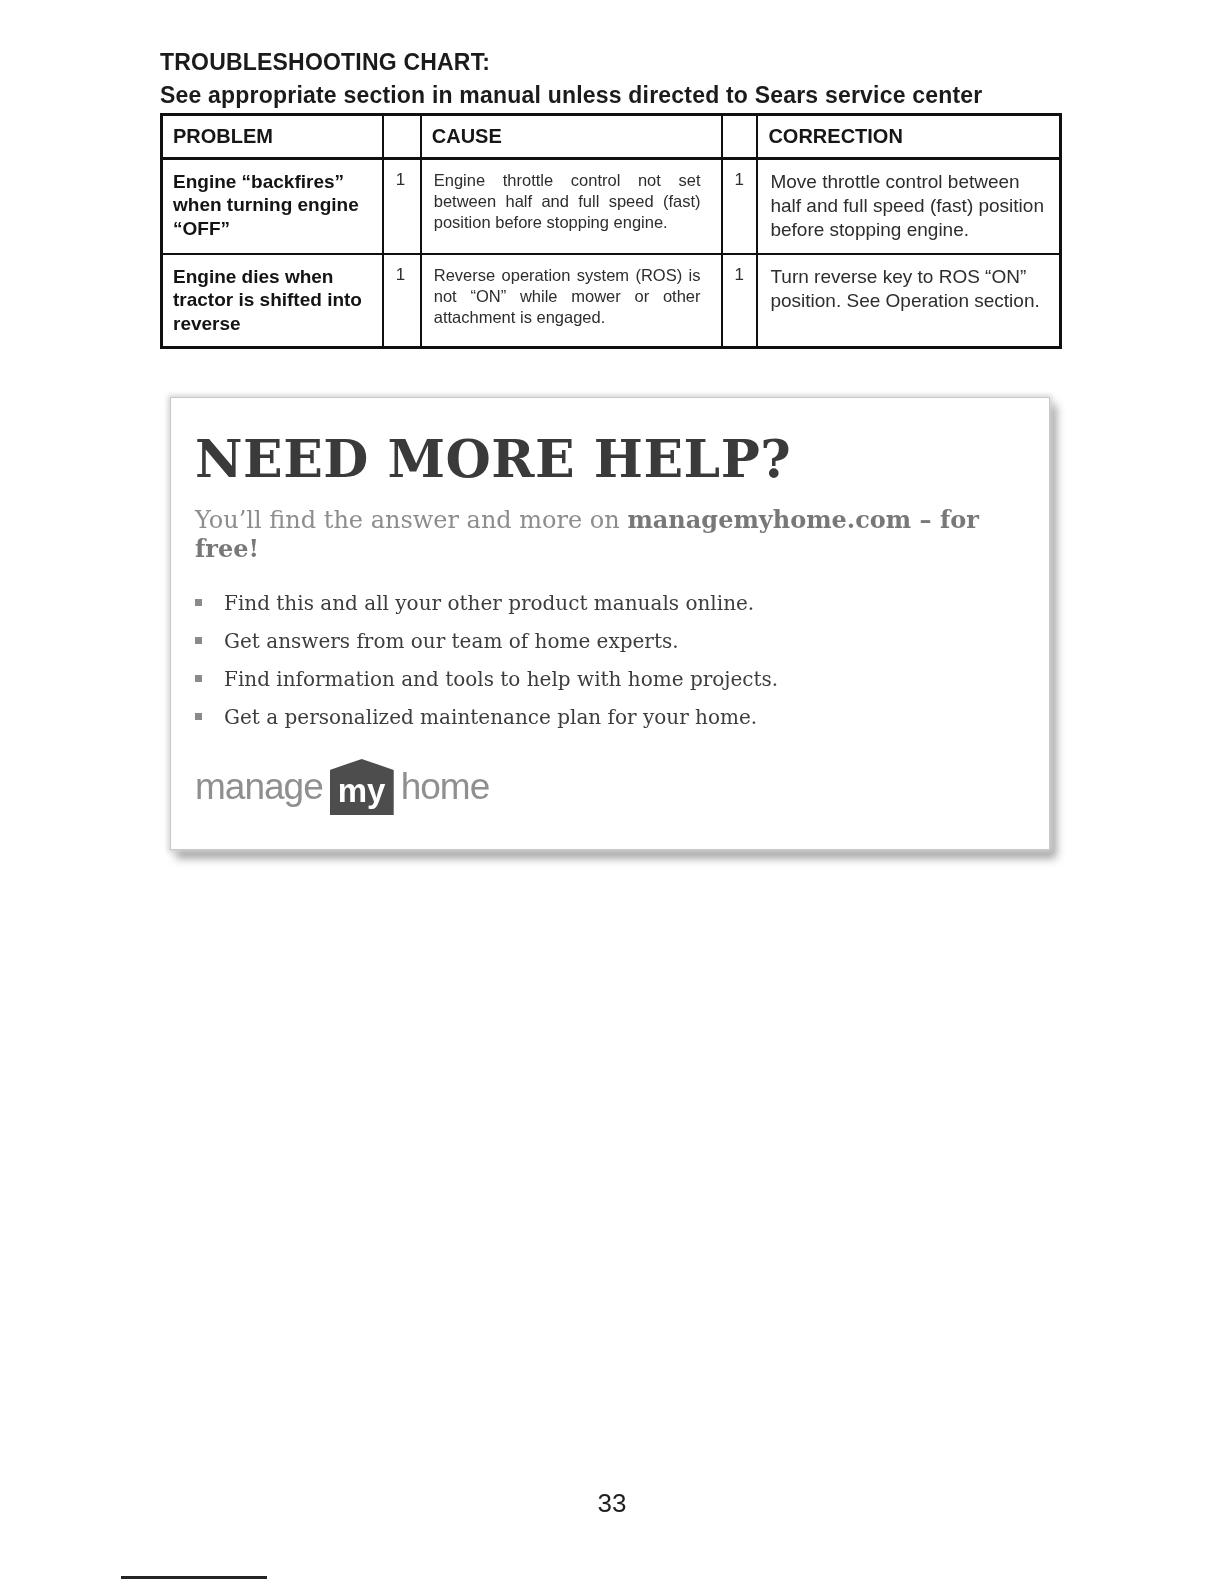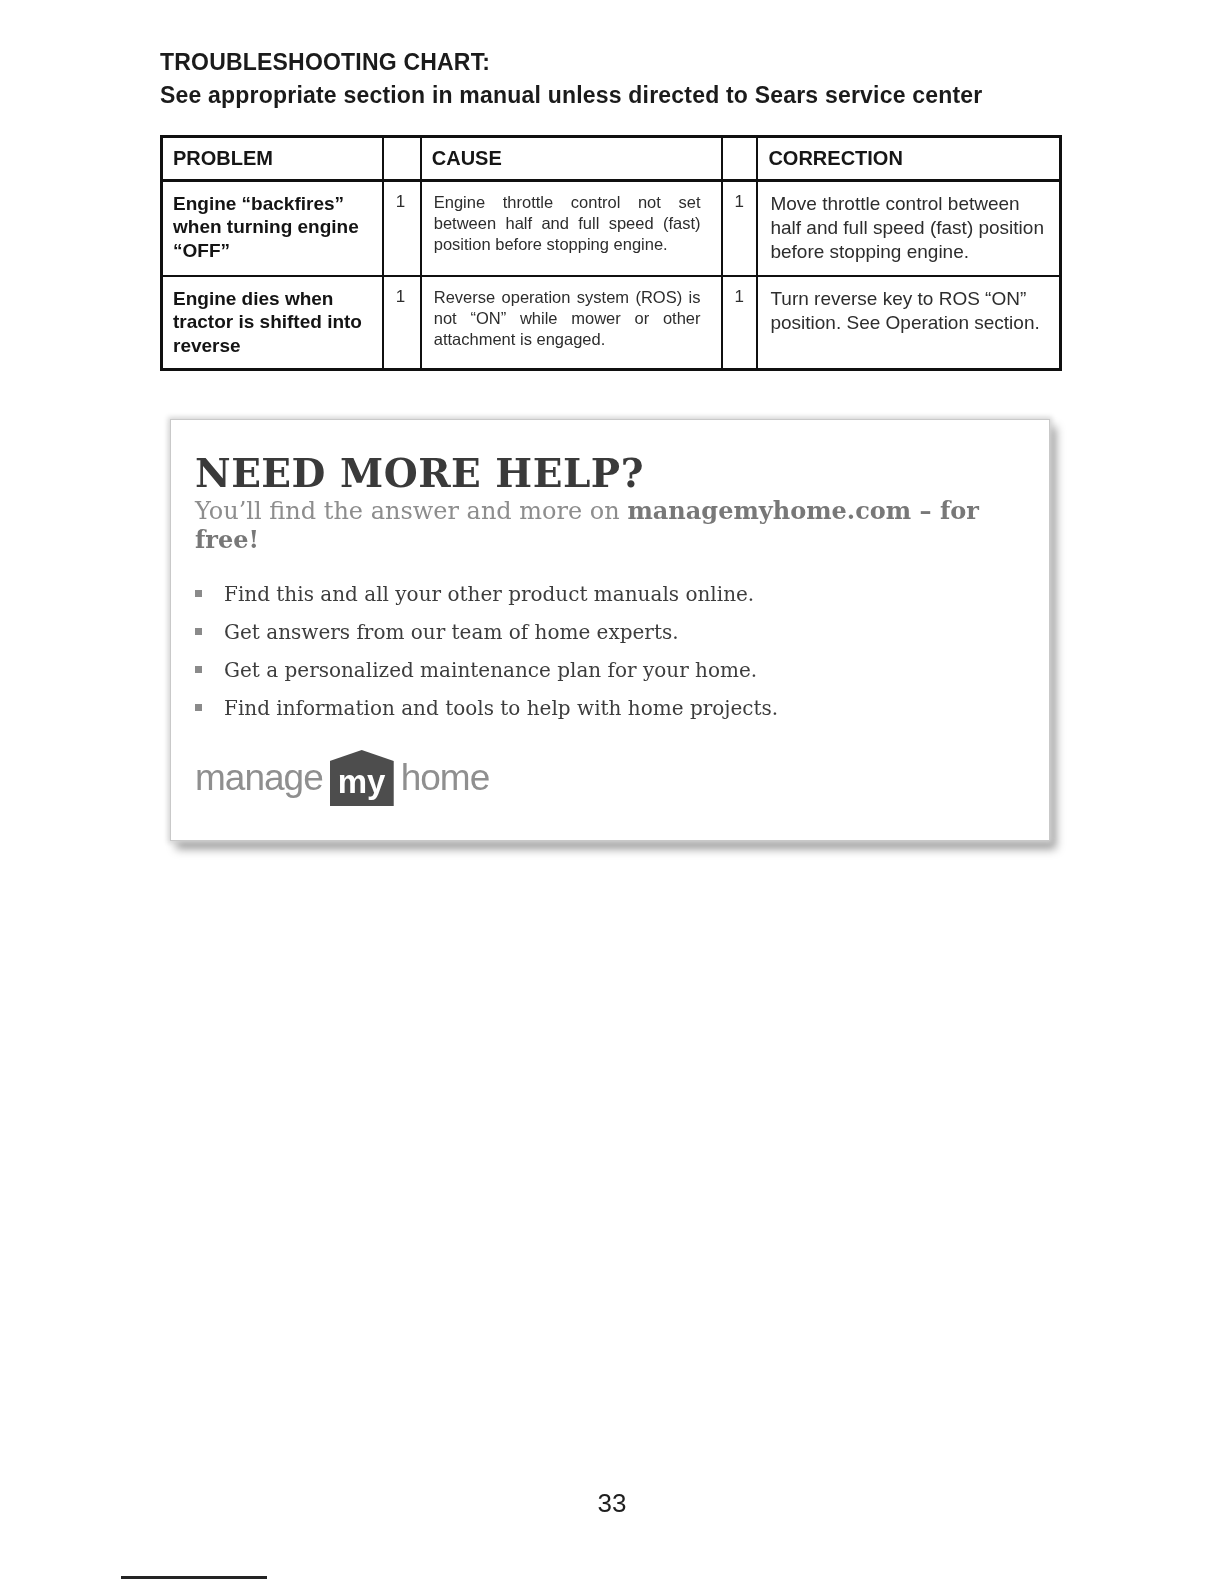--- a/index.html
+++ b/index.html
@@ -9,42 +9,42 @@
     position:relative;
     font-family:"Liberation Sans", sans-serif;
     color:#1c1c1c;
     overflow:hidden;
   }
   .content { position:absolute; left:160px; top:46px; width:902px; }
 
   .doc-title { font-size:23px; font-weight:bold; line-height:1.45; color:#1b1b1b; letter-spacing:0.2px; }
 
   
-  table.ts { border-collapse:collapse; width:902px; margin-top:22px; border:3px solid #101010; }
+  table.ts { border-collapse:collapse; width:902px; border:3px solid #101010; }
   table.ts th, table.ts td { border:2px solid #101010; vertical-align:top; }
   table.ts thead th {
     font-size:20px; font-weight:bold; text-align:left;
     padding:9px 10px 9px 10px; border-bottom:3px solid #101010; color:#161616;
   }
   td.problem { font-size:19px; font-weight:bold; padding:10px 10px; line-height:1.25; color:#141414; }
   td.num { font-size:17px; padding:10px 0 0 12px; color:#2e2e2e; }
   td.cause { font-size:16.5px; padding:10px 20px 10px 12px; line-height:1.28; color:#2d2d2d; text-align:justify; }
   td.correction { font-size:19px; padding:10px 10px 10px 12px; line-height:1.28; color:#2d2d2d; }
 
   
   .help-box {
     margin-top:48px; margin-left:10px;
     width:880px; background:#ffffff;
     border:1px solid #c9c9c9;
     box-shadow:0 0 5px 2px #d6d6d6, 6px 8px 9px #9b9b9b;
     padding:30px 34px 34px 24px;
     font-family:"DejaVu Serif", serif;
   }
-  .help-title { font-size:39px; font-weight:bold; color:#3a3a3a; letter-spacing:0.5px; }
-  .help-sub { font-size:24px; color:#8d8d8d; }
+  .help-title { font-size:52px; font-weight:bold; color:#3a3a3a; letter-spacing:0.5px; }
+  .help-sub { margin-top:16px; font-size:24px; color:#8d8d8d; }
   .help-sub b { color:#787878; font-weight:bold; }
   .help-bullets { margin-top:28px; list-style:none; }
   .help-bullets li { font-size:20px; color:#3d3d3d; margin-bottom:14px; display:flex; align-items:baseline;gap:8px; }
   .sq { display:inline-block; width:7px; height:7px; background:#8a8a8a; margin-right:14px; position:relative; top:-4px; flex:0 0 7px; }
 
   .logo-row { margin-top:30px; display:flex; align-items:center; }
   .logo-txt { font-family:"Liberation Sans", sans-serif; font-size:37px; font-weight:normal; color:#8f8f8f; letter-spacing:-1px; }
   .my-box {
     width:64px; height:56px; background:#4d4d4d; margin:0 7px;
     display:flex; align-items:center; justify-content:flex-start;
@@ -109,25 +109,25 @@
       <li>
           <span class="sq"></span>
           <span>Find this and all your other product manuals online.</span>
         </li>
       <li>
           <span class="sq"></span>
           <span>Get answers from our team of home experts.</span>
         </li>
       <li>
           <span class="sq"></span>
-          <span>Get a personalized maintenance plan for your home.</span>
+          <span>Find information and tools to help with home projects.</span>
         </li>
       <li>
           <span class="sq"></span>
-          <span>Find information and tools to help with home projects.</span>
+          <span>Get a personalized maintenance plan for your home.</span>
         </li>
     </ul>
     <div class="logo-row">
       <span class="logo-txt">manage</span>
       <span class="my-box">
           <span>my</span>
         </span>
       <span class="logo-txt">home</span>
     </div>
   </div>

